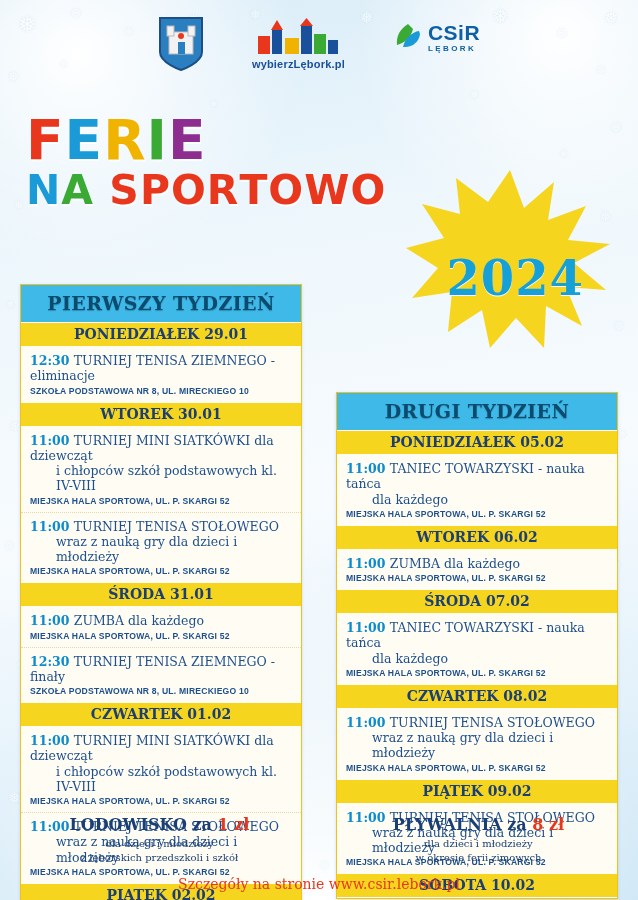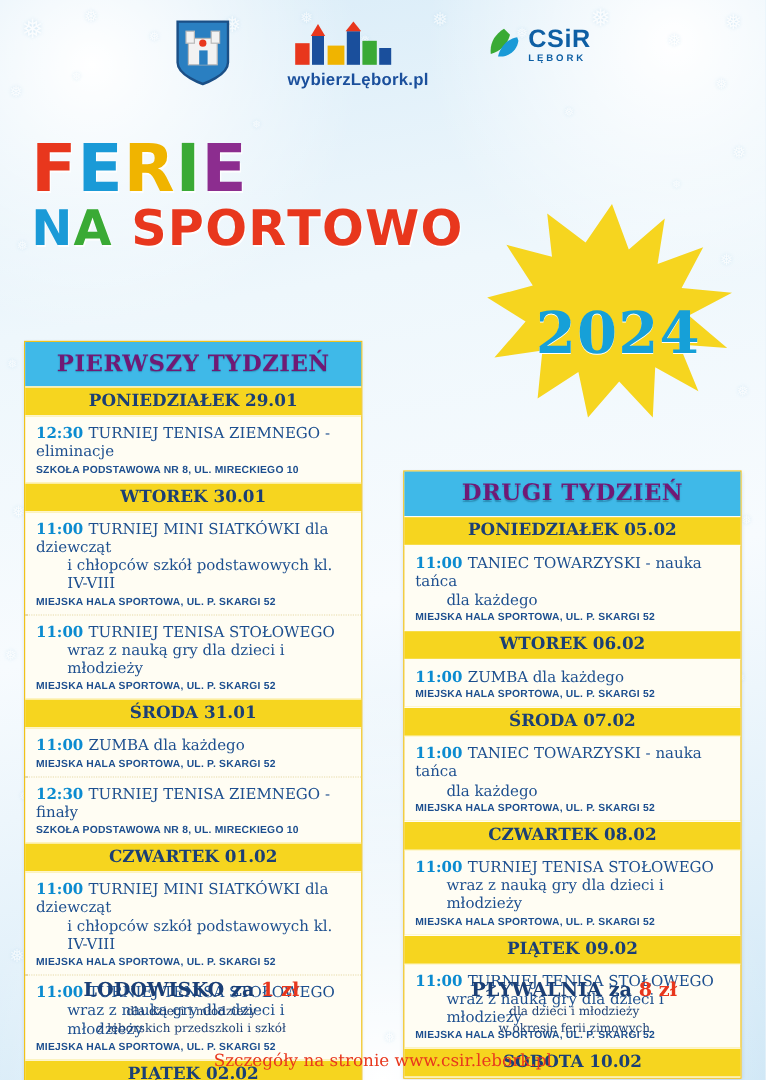--- a/index.html
+++ b/index.html
@@ -29,21 +29,21 @@
   }
   
   .header { position: relative; height: 112px; }
   .logos {
     position: absolute; top: 16px; left: 0; right: 0;
     display: flex; justify-content: center; align-items: flex-start; gap: 48px;
   }
   .crest { width: 46px; height: 56px; }
   .wl { text-align: center; }
   .wl-town { width: 92px; height: 40px; display: block; }
-  .wl-text { font-size: 14px; font-weight: bold; color: #1a4f9c; letter-spacing: .2px; margin-top: 2px; }
+  .wl-text { font-size: 11px; font-weight: bold; color: #1a4f9c; letter-spacing: .2px; margin-top: 2px; }
   .csir { display: flex; align-items: center; gap: 5px; padding-top: 6px; justify-content: center; }
   .csir-mark { width: 30px; height: 30px; }
   .csir-tx { line-height: 1; }
   .csir-name { font-size: 21px; font-weight: bold; color: #0e5fa4; letter-spacing: .5px; }
   .csir-sub { font-size: 8px; font-weight: bold; color: #0e5fa4; letter-spacing: 2.4px; margin-top: 2px; }
 
   
   .title-wrap { position: relative; padding: 0 0 0 26px; margin-top: 2px; }
   .t-line {
     font-family: "DejaVu Sans", sans-serif;
@@ -77,21 +77,21 @@
     width: 282px;
     background: #fffdf3;
     border: 1px solid #f0c21a;
     box-shadow: 0 1px 3px rgba(60,90,120,.18);
   }
   .col-left { left: 20px; top: 74px; }
   .col-right { right: 20px; top: 182px; }
 
   .week-head {
     background: #3fb9e8;
-    color: #701a75;
+    color: #0c4a6e;
     font-family: "DejaVu Serif", serif;
     font-weight: bold;
     font-size: 19px;
     text-align: center;
     padding: 7px 4px 8px;
     letter-spacing: .4px;
     text-shadow: 0 1px 1px rgba(0,60,90,.35);
   }
   .day {
     background: #f6d51f;

